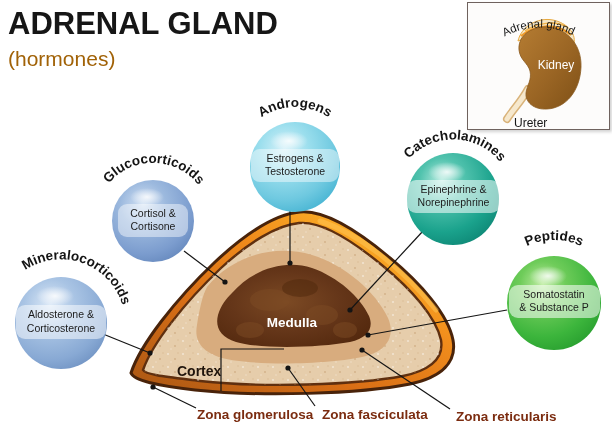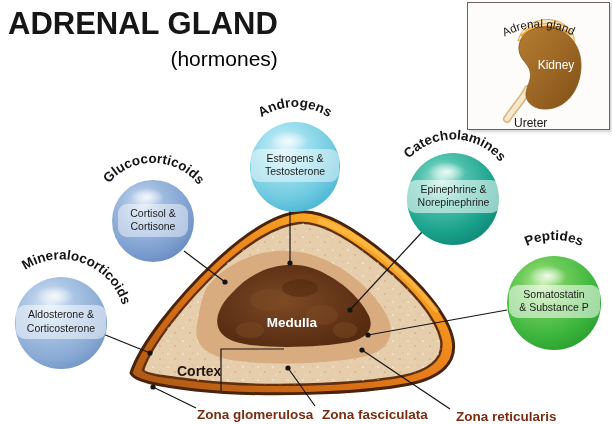--- a/index.html
+++ b/index.html
@@ -1,21 +1,21 @@
 <!DOCTYPE html>
 <html><head>
 <meta charset="utf-8">
 <style>
   html,body{margin:0;padding:0;background:#fff;}
   #stage{position:relative;width:612px;height:424px;background:#ffffff;overflow:hidden;
          font-family:"Liberation Sans", sans-serif;}
   #title-block{position:absolute;left:8px;top:8px;z-index:2;}
   #main-title{font-size:31px;font-weight:800;letter-spacing:0px;color:#161616;line-height:1.05;
               font-family:"Liberation Sans", sans-serif;}
-  #sub-title{font-size:21px;font-weight:400;color:#000000;margin-top:6px;text-align:right;}
+  #sub-title{font-size:21px;font-weight:400;color:#a16207;margin-top:6px;}
   #inset-box{position:absolute;left:467px;top:2px;width:141px;height:126px;background:#fdfcfb;
              border:1.5px solid #6f625e;box-shadow:2px 2px 3px rgba(0,0,0,0.18);z-index:2;}
   svg text{font-family:"Liberation Sans", sans-serif;}
   .arc-label{font-size:13.5px;font-weight:bold;fill:#141414;}
   .pill-text{font-size:10.5px;fill:#1c1c1c;}
   .zona-label{font-size:13.5px;font-weight:bold;fill:#7b2c10;}
   .lead{stroke:#141414;stroke-width:1.2;fill:none;}
 </style>
 </head>
 <body>

